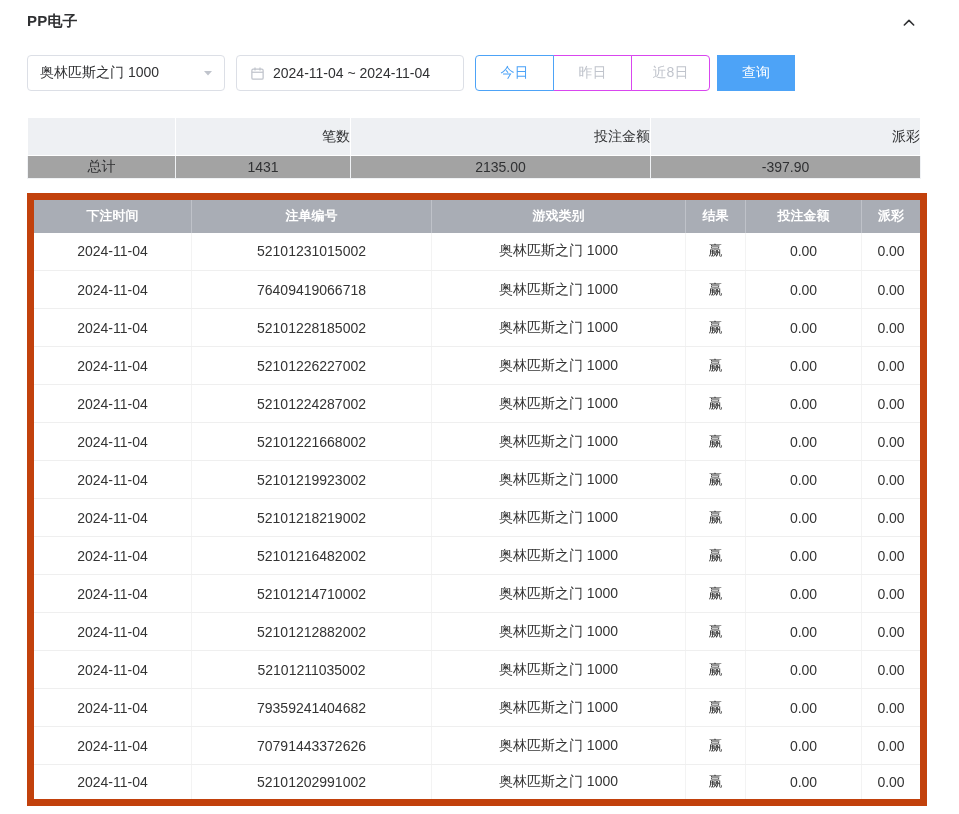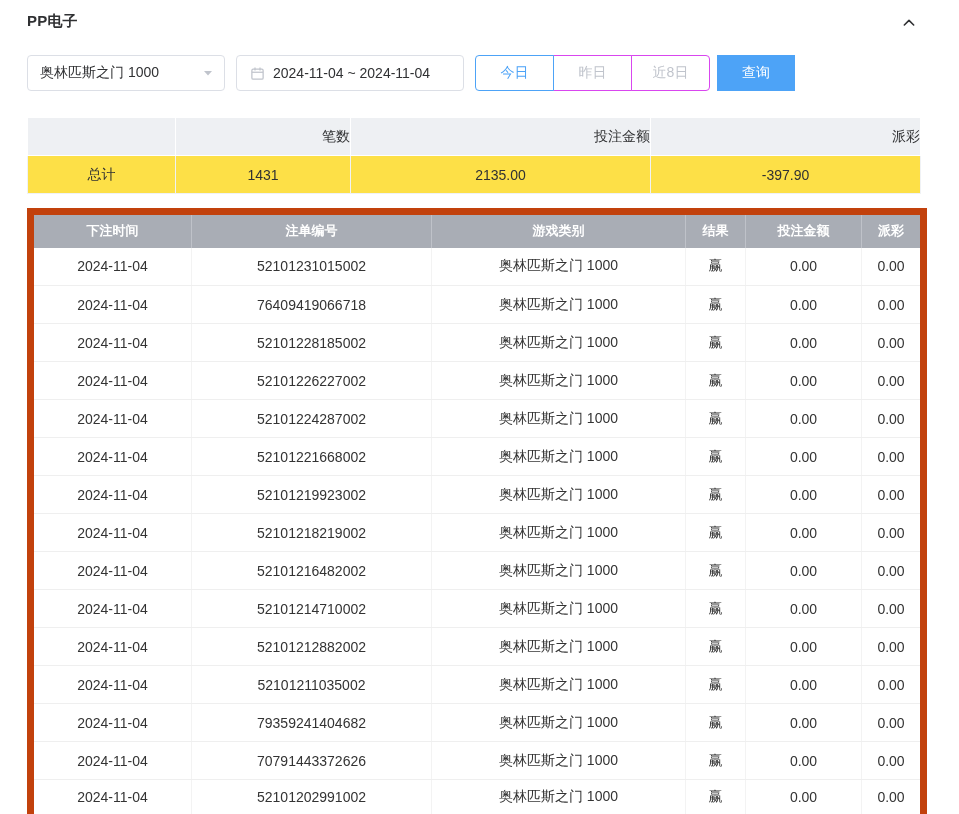--- a/index.html
+++ b/index.html
@@ -44,21 +44,21 @@
   }
 
   
   table { border-collapse: collapse; table-layout: fixed; }
   .summary-table { width: 893px; margin-top: 26px; }
   .summary-table th {
     background: #eef0f3; height: 38px; font-size: 14px; font-weight: normal;
     color: #303133; text-align: right; border: 1px solid #fff;
   }
   .summary-table td {
-    background: #fde047; height: 38px; font-size: 14px; text-align: center;
+    background: #a3a3a3; height: 23px; font-size: 14px; text-align: center;
     color: #303133; border: 1px solid #f0f2f5;
   }
   .neg { color: #ee4e5e; }
 
   
   .bets-table { width: 893px; margin-top: 14px; border: 7px solid #c2410c; }
   .bets-table th {
     background: #a9adb5; color: #fff; height: 36px; font-size: 13px; font-weight: bold;
     text-align: center; border-right: 1px solid #bfc2c9;
   }

